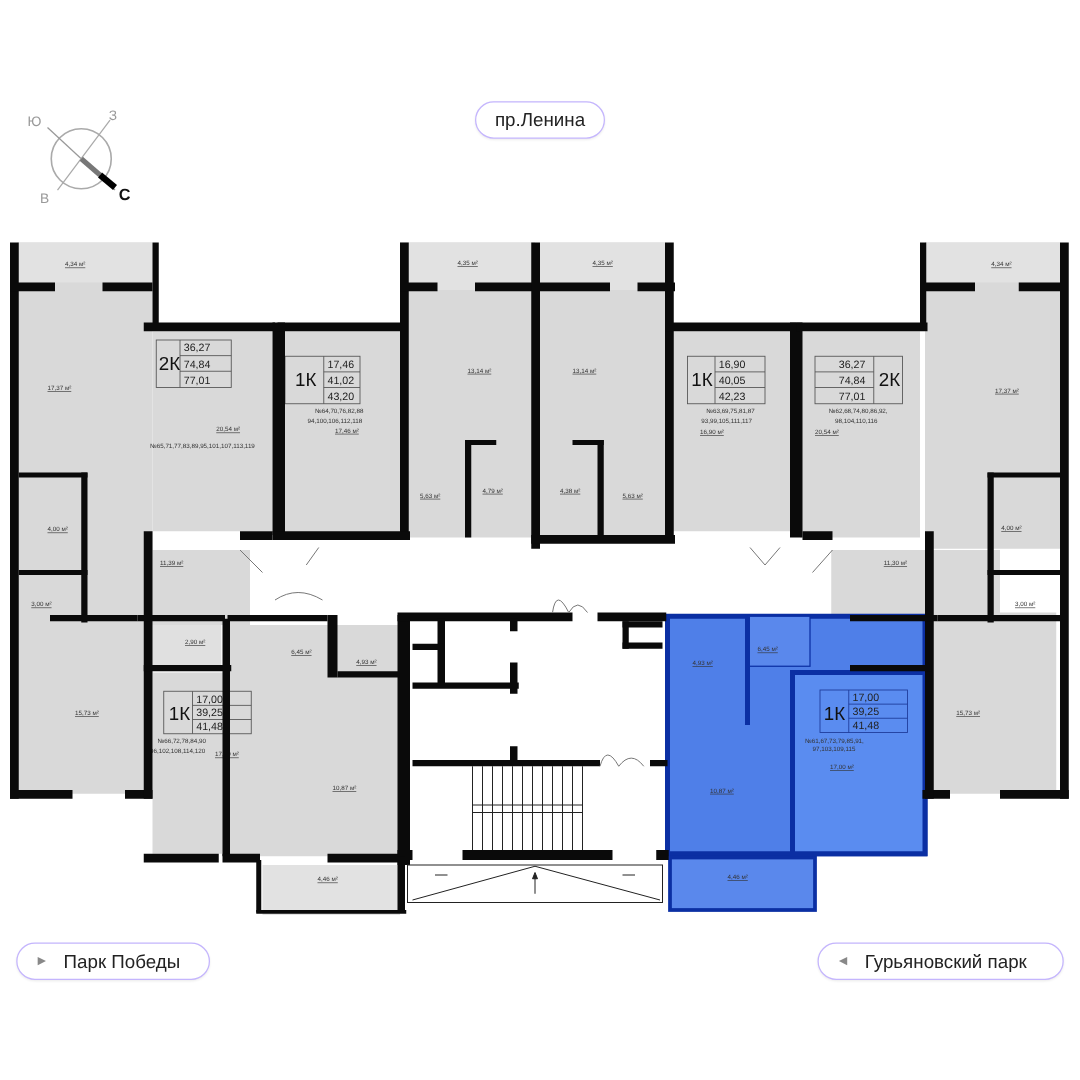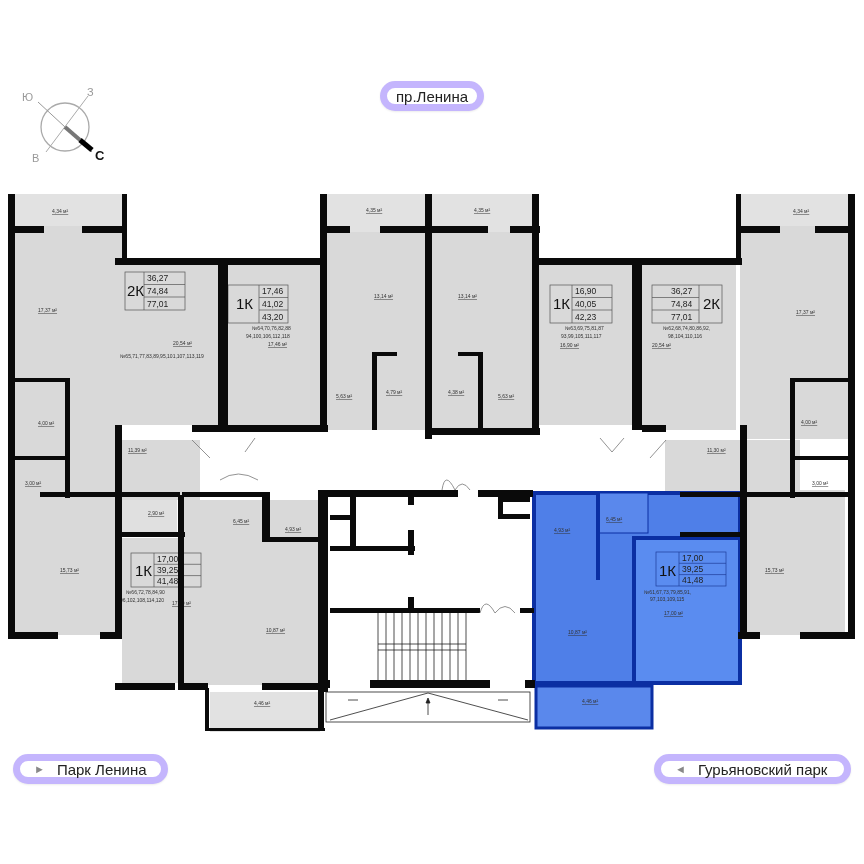--- a/index.html
+++ b/index.html
@@ -1,17 +1,17 @@
 <!DOCTYPE html>
 <html><head>
 <meta charset="utf-8">
 <style>
   html,body{margin:0;padding:0;background:#ffffff;}
   body{width:864px;height:864px;position:relative;overflow:hidden;font-family:"Liberation Sans",sans-serif;}
-  .pill{position:absolute;height:30px;border:7px solid #c4b5fd;border-radius:15px;background:#fff;box-shadow:0 1px 2px rgba(0,0,0,0.08);display:flex;align-items:center;font-size:15px;color:#222;box-sizing:border-box;padding:0 14px;cursor:pointer;}
+  .pill{position:absolute;height:30px;border:1px solid #c4b5fd;border-radius:15px;background:#fff;box-shadow:0 1px 2px rgba(0,0,0,0.08);display:flex;align-items:center;font-size:15px;color:#222;box-sizing:border-box;padding:0 14px;cursor:pointer;}
   .pill .arrow{color:#888;font-size:11px;margin-right:12px;}
   #plan{position:absolute;left:0;top:0;width:864px;height:864px;}
   .lbl{font-family:"Liberation Sans",sans-serif;font-size:5px;fill:#333;text-decoration:underline;}
   .tbl{font-family:"Liberation Sans",sans-serif;font-size:8.5px;fill:#222;}
   .typ{font-family:"Liberation Sans",sans-serif;font-size:15px;fill:#111;}
   .nums{font-family:"Liberation Sans",sans-serif;font-size:5px;fill:#333;}
   .compass text{font-family:"Liberation Sans",sans-serif;font-size:11px;fill:#999;}
   .apt{cursor:pointer;}
 </style>
 </head>
@@ -315,18 +315,18 @@
     <path d="M220 480 Q238 468 258 480"></path>
   </g>
 </svg>
 
 <div class="pill" style="left:380px;top:81px;width:104px;justify-content:center;">
   <span>пр.Ленина</span>
 </div>
 
 <div class="pill" style="left:13px;top:754px;width:155px;">
   <span class="arrow">►</span>
-  <span>Парк Ленина</span>
+  <span>Парк Победы</span>
 </div>
 <div class="pill" style="left:654px;top:754px;width:197px;">
   <span class="arrow">◄</span>
   <span>Гурьяновский парк</span>
 </div>
 
 </body></html>

